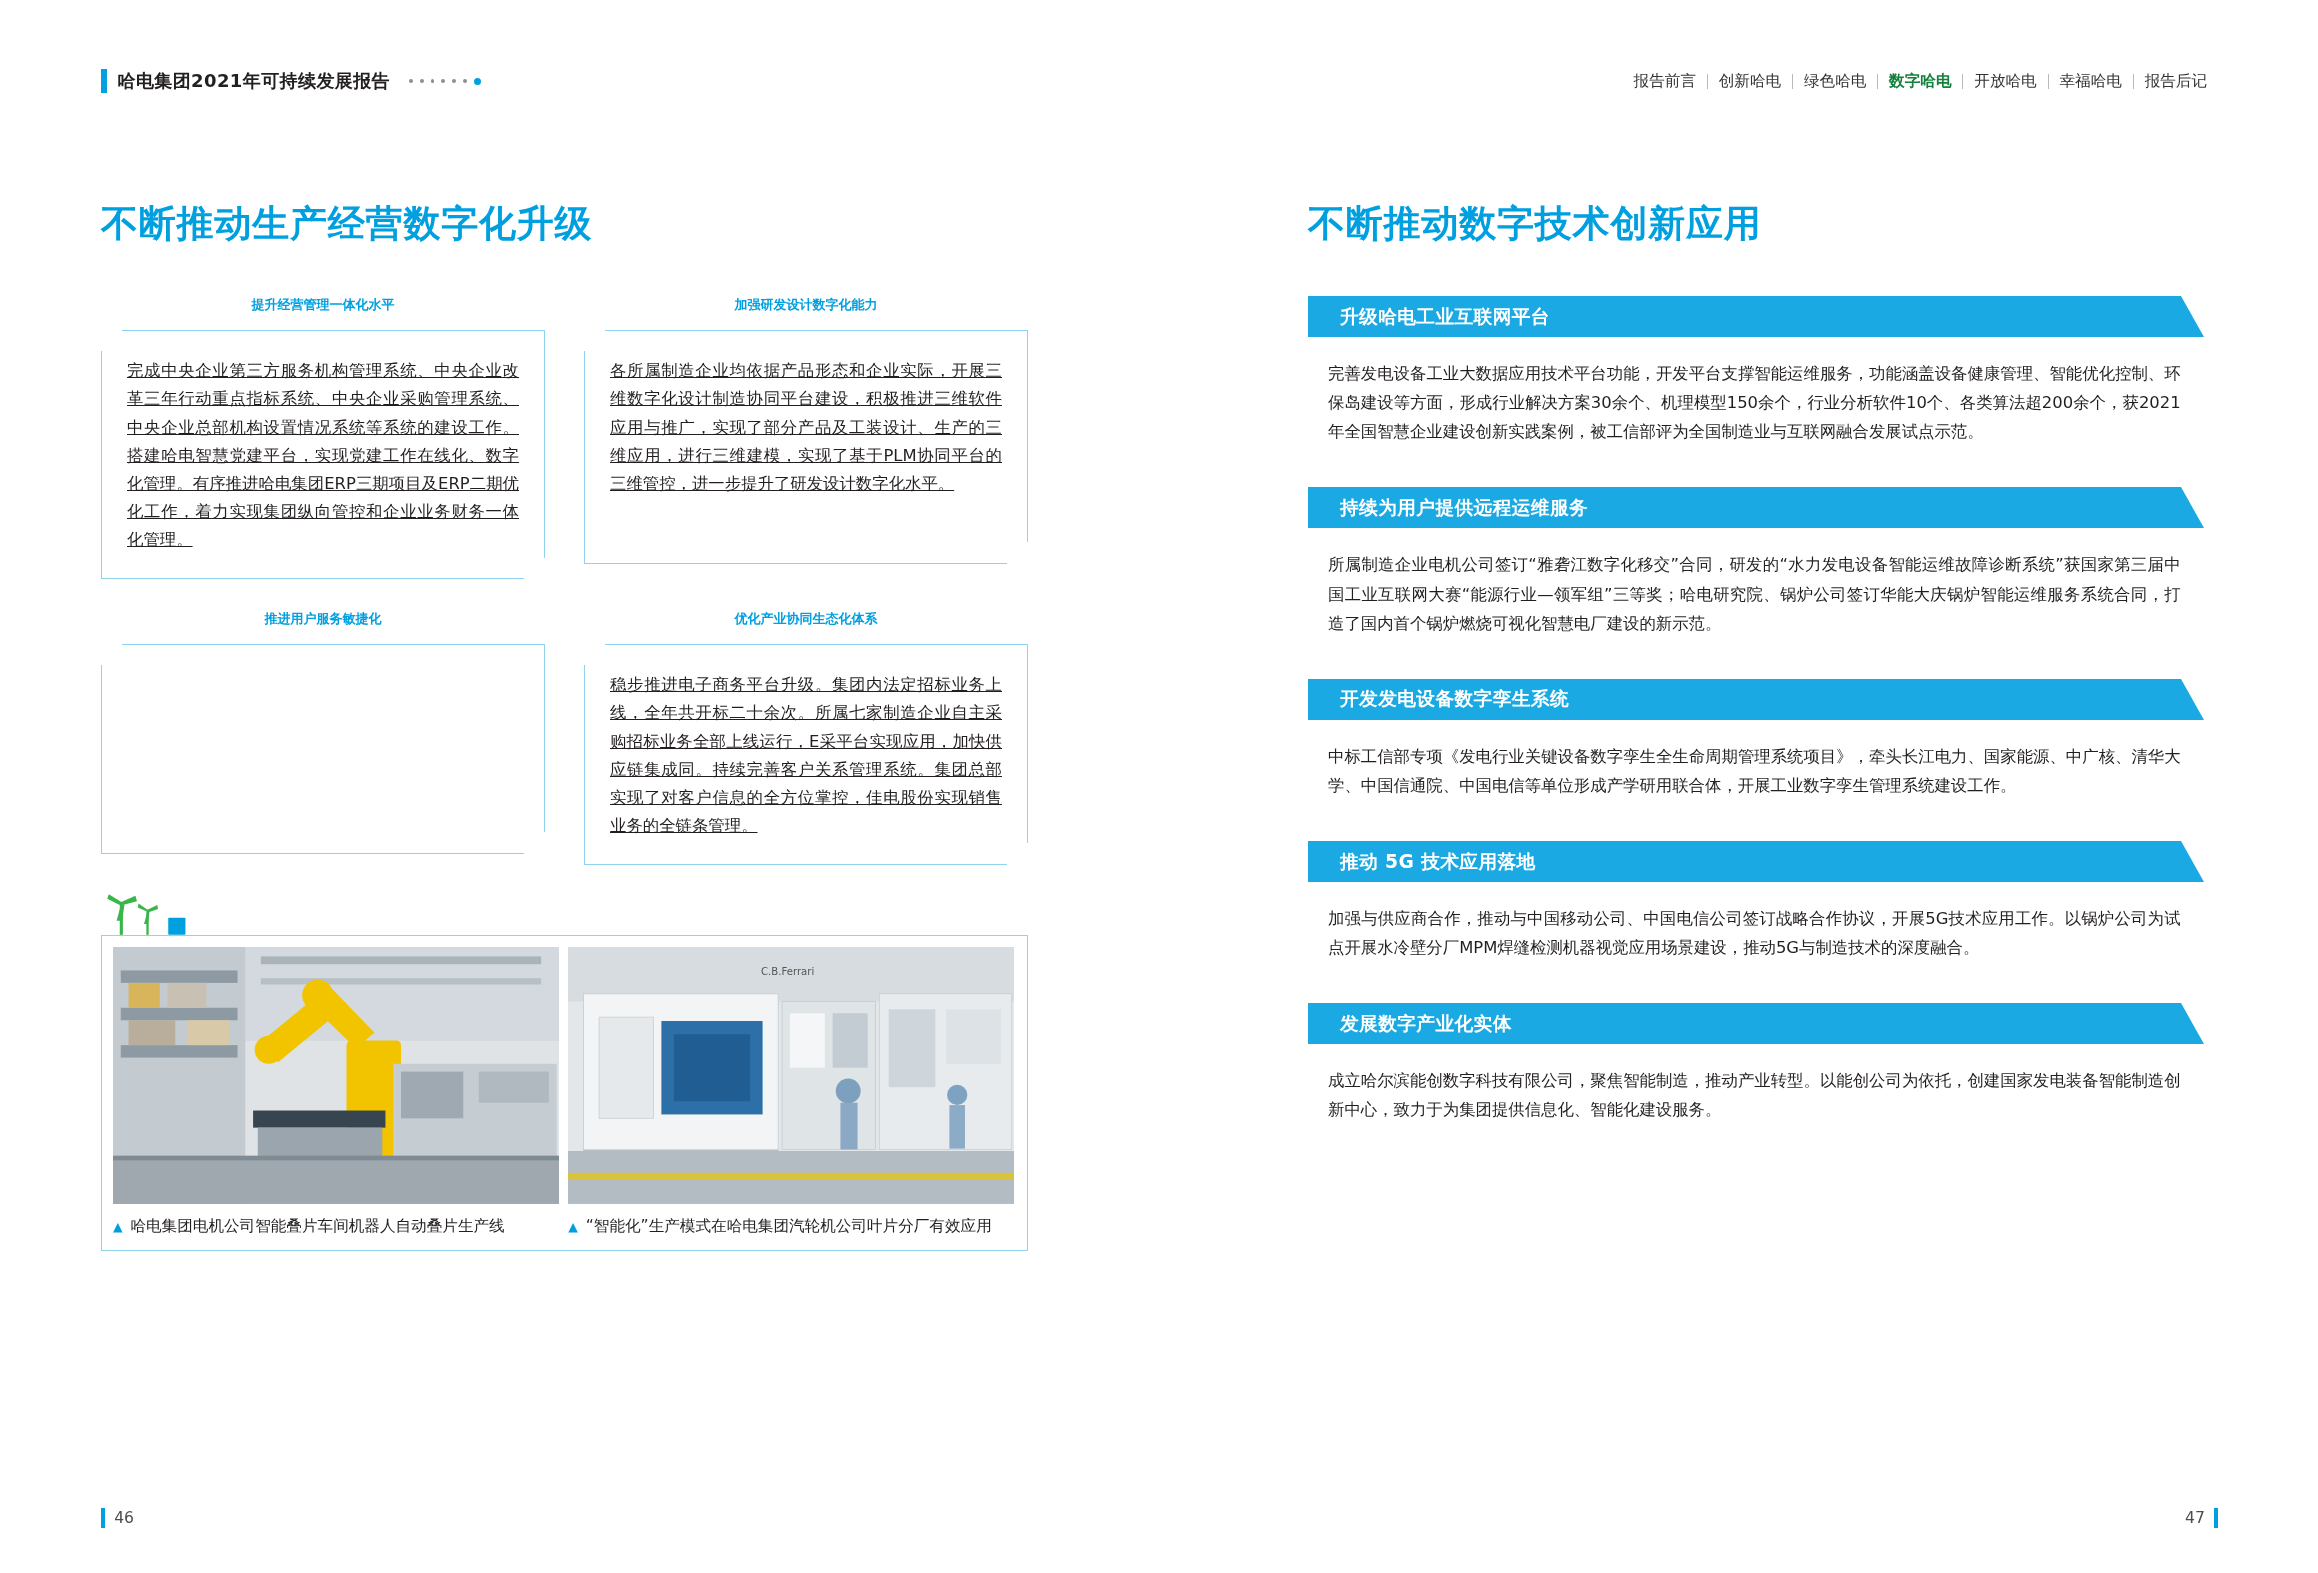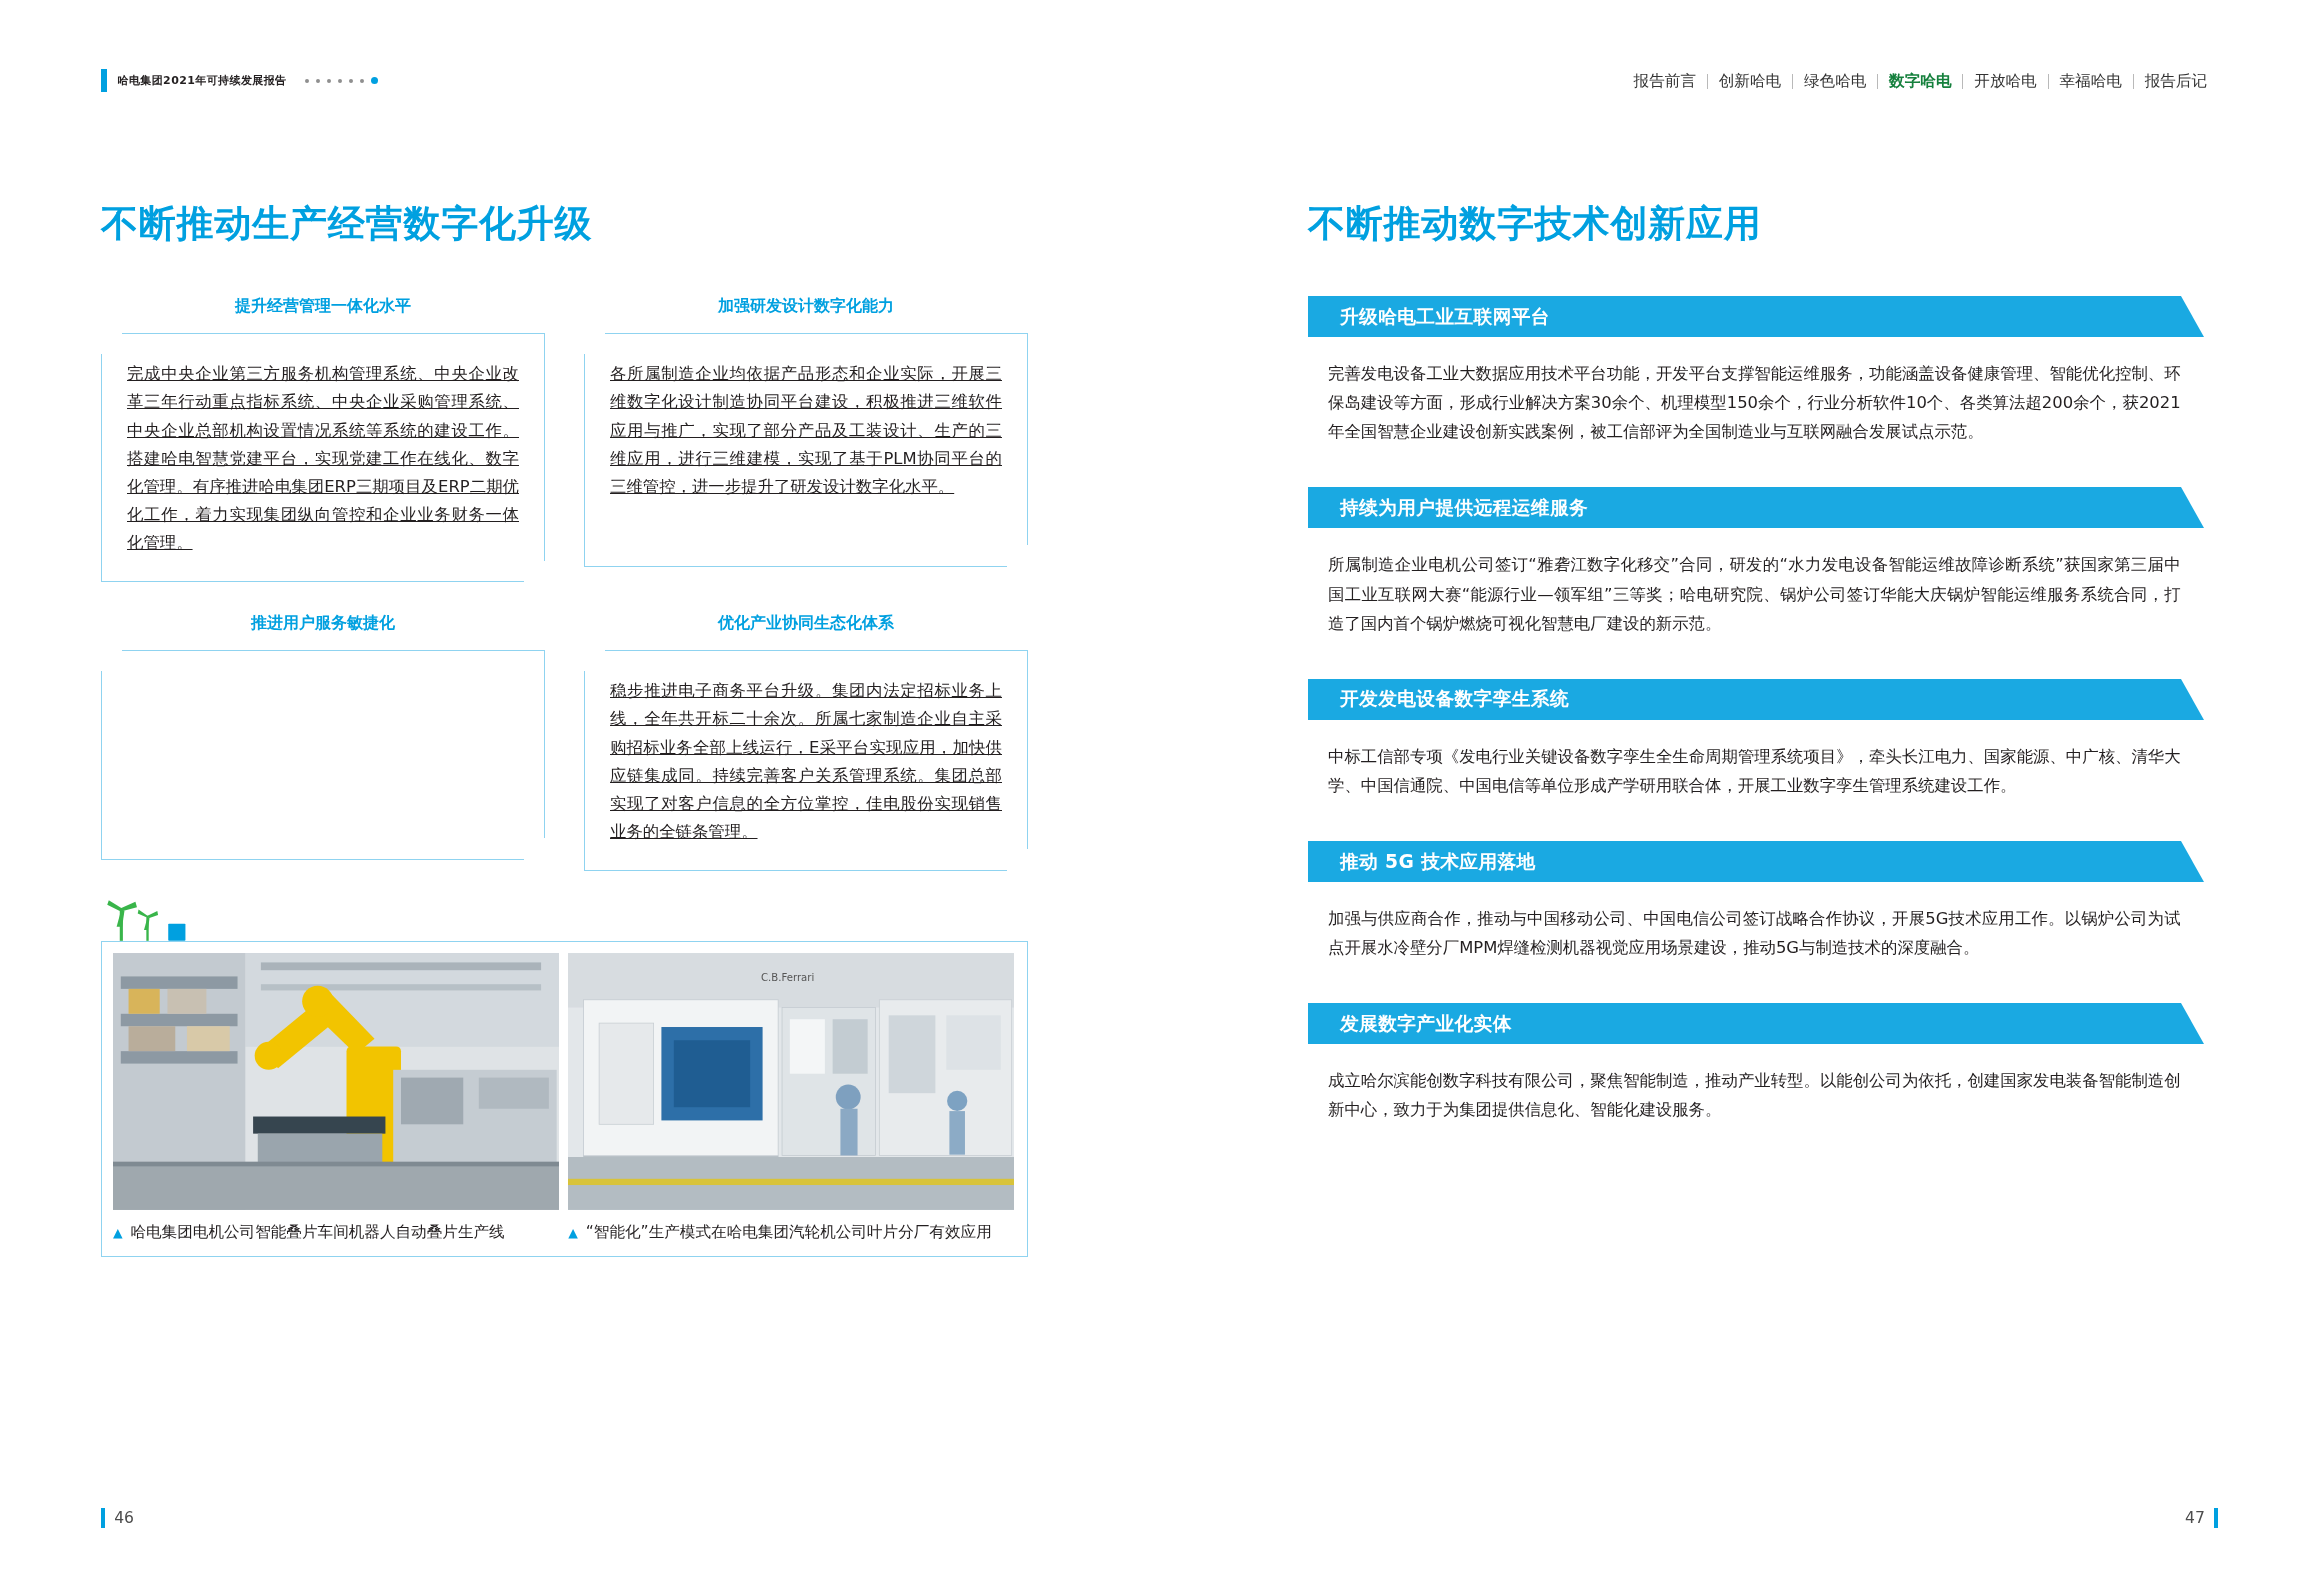--- a/index.html
+++ b/index.html
@@ -34,21 +34,21 @@
     display: flex;
     align-items: center;
     gap: 11px;
   }
   .hdr-bar {
     width: 5.5px;
     height: 23.4px;
     background: #00a0e0;
   }
   .hdr-title {
-    font-size: 11px;
+    font-size: 18px;
     font-weight: bold;
     color: #231f20;
     letter-spacing: 0.4px;
   }
   .hdr-dots {
     display: flex;
     align-items: center;
     gap: 7px;
     margin-left: 7.8px;
   }
@@ -115,21 +115,21 @@
     flex-wrap: wrap;
     gap: 0 39px;
   }
   .card {
     width: 444px;
     margin-bottom: 31px;
     position: relative;
   }
   .card-head {
     text-align: center;
-    font-size: 16px;
+    font-size: 13px;
     font-weight: bold;
     color: #00a0e0;
     margin-bottom: 15.6px;
   }
   .card-box {
     position: relative;
     border: 0.8px solid #8fd3f0;
     padding: 26.5px 25px 23.4px 25px;
     min-height: 234px;
     box-sizing: border-box;

